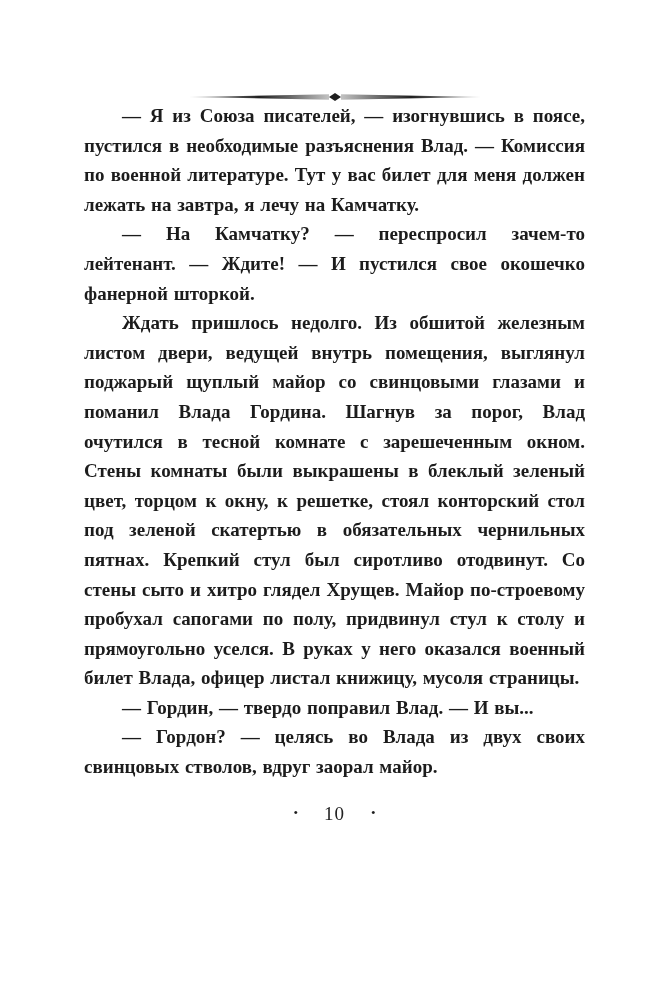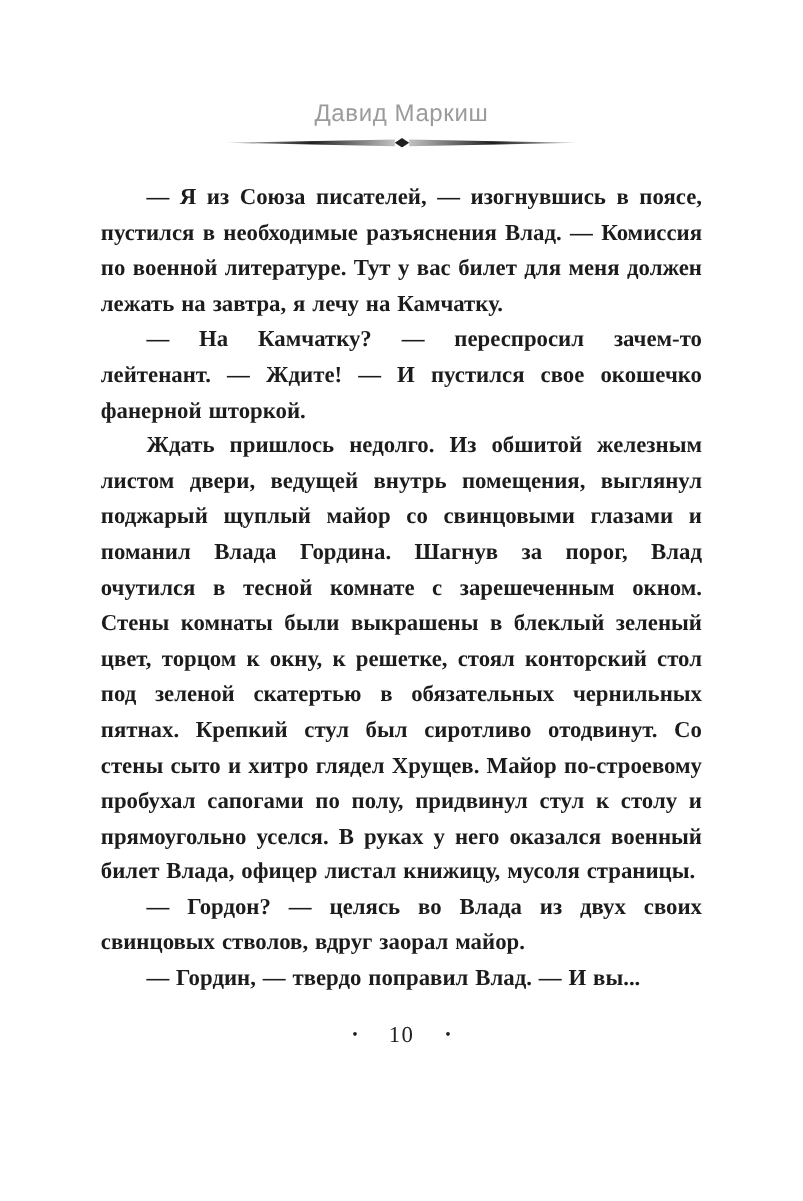--- a/index.html
+++ b/index.html
@@ -24,21 +24,20 @@
     letter-spacing: 0.5px;
     color: #9b9b9b;
     line-height: 22px;
   }
   .divider {
     margin-top: 9px;
     text-align: center;
     line-height: 0;
   }
   .body-text {
-    margin-top: 27px;
   }
   .body-text p {
     margin: 0;
     font-family: "Liberation Serif", "DejaVu Serif", serif;
     font-weight: 700;
     font-size: 19px;
     line-height: 29.6px;
     color: #1c1c1c;
     text-align: justify;
     text-indent: 38px;
@@ -61,43 +60,42 @@
   .footer .num {
     font-size: 19px;
     letter-spacing: 1px;
   }
 </style>
 </head>
 <body>
 
 <div class="page">
 
-  <div class="author">Давид Маркиш</div>
 
   <div class="divider">
     <svg width="292" height="8" viewBox="0 0 292 8">
       <defs>
         <linearGradient id="dgrad" x1="0" y1="0" x2="1" y2="0">
           <stop offset="0" stop-color="#c2c2c2"></stop>
           <stop offset="0.5" stop-color="#1f1f1f"></stop>
           <stop offset="1" stop-color="#c2c2c2"></stop>
         </linearGradient>
       </defs>
       <polygon points="0,4 140,1.2 140,6.8" fill="url(#dgrad)"></polygon>
       <polygon points="292,4 152,1.2 152,6.8" fill="url(#dgrad)"></polygon>
       <polygon points="146,0 152,4 146,8 140,4" fill="#1f1f1f"></polygon>
     </svg>
   </div>
 
   <div class="body-text">
     <p>— Я из Союза писателей, — изогнувшись в поясе, пустился в необходимые разъяснения Влад. — Комиссия по военной литературе. Тут у вас билет для меня должен лежать на завтра, я лечу на Камчатку.</p>
     <p>— На Камчатку? — переспросил зачем-то лейтенант. — Ждите! — И пустился свое окошечко фанерной шторкой.</p>
     <p>Ждать пришлось недолго. Из обшитой железным листом двери, ведущей внутрь помещения, выглянул поджарый щуплый майор со свинцовыми глазами и поманил Влада Гордина. Шагнув за порог, Влад очутился в тесной комнате с зарешеченным окном. Стены комнаты были выкрашены в блеклый зеленый цвет, торцом к окну, к решетке, стоял конторский стол под зеленой скатертью в обязательных чернильных пятнах. Крепкий стул был сиротливо отодвинут. Со стены сыто и хитро глядел Хрущев. Майор по-строевому пробухал сапогами по полу, придвинул стул к столу и прямоугольно уселся. В руках у него оказался военный билет Влада, офицер листал книжицу, мусоля страницы.</p>
+    <p>— Гордин, — твердо поправил Влад. — И вы...</p>
     <p>— Гордон? — целясь во Влада из двух своих свинцовых стволов, вдруг заорал майор.</p>
-    <p>— Гордин, — твердо поправил Влад. — И вы...</p>
   </div>
 
   <div class="footer">
     <span class="dot">•</span>
     <span class="num">10</span>
     <span class="dot">•</span>
   </div>
 
 </div>
 

